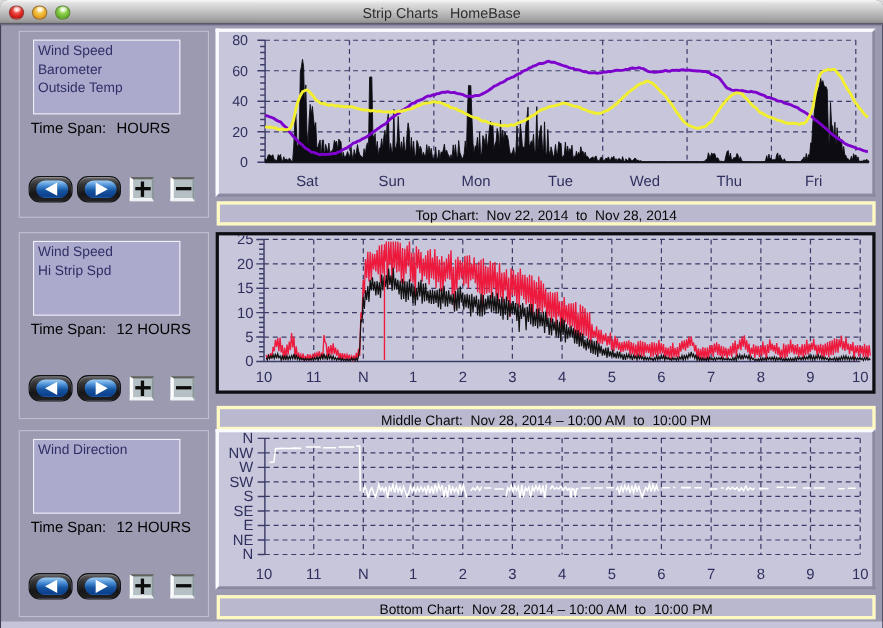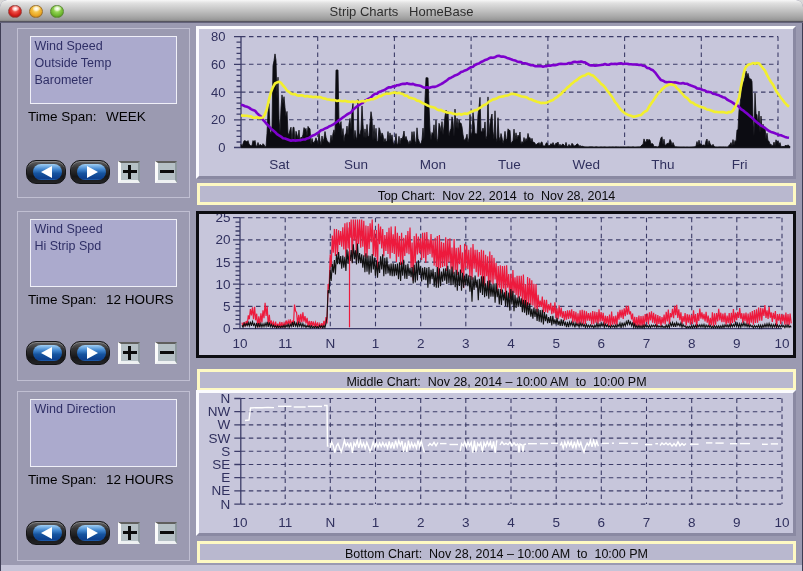--- a/index.html
+++ b/index.html
@@ -9,21 +9,21 @@
 #tbar:after { content:""; position:absolute; left:0; top:22px; width:803px; height:1px; background:#63627a; }
 .light { position:absolute; top:4.5px; width:13.5px; height:13.5px; border-radius:50%; }
 .light:after { content:""; position:absolute; left:2.7px; top:0.8px; width:7px; height:4.5px; border-radius:50%;
   background:radial-gradient(rgba(255,255,255,0.95), rgba(255,255,255,0)); }
 #ttl { position:absolute; width:100%; text-align:center; top:4px; font-size:13px; font-weight:normal; color:#2e2e2e; }
 #red { left:8px; background:radial-gradient(circle at 50% 30%, #ffb9b2 8%, #ec5048 30%, #d7201c 60%, #8c0f0c 95%); border:1px solid #97423e;}
 #yel { left:29px; background:radial-gradient(circle at 50% 30%, #ffeab0 8%, #f3c245 35%, #e9a523 65%, #9c6410 95%); border:1px solid #9a7030;}
 #grn { left:50px; background:radial-gradient(circle at 50% 30%, #d3f3a9 8%, #8ed04e 35%, #6cb52e 65%, #3f7413 95%); border:1px solid #5d8a38;}
 #win > .edge { position:absolute; background:#3e3d54; }
 .gbox { position:absolute; left:17px; width:173px; height:170px; border:1px solid #c0bfd2; }
-.lbox { position:absolute; left:12px; top:7px; width:147px; height:68px; background:#abaacd; border:1.5px solid #f0f0f8; padding:1px 0 0 3.5px; }
+.lbox { position:absolute; left:12px; top:7px; width:134px; height:68px; background:#abaacd; border:1.5px solid #f0f0f8; padding:1px 0 0 3.5px; }
 .li { font-size:12.5px; line-height:17px; color:#2f2f66; }
 .tspan { position:absolute; left:10px; top:79.5px; font-size:13.5px; color:#000000; }
 .tl { } .tv { position:absolute; left:78px; width:120px; }
 .brow { position:absolute; left:0; width:173px; height:26px; }
 .abtn { position:absolute; top:0; width:40px; height:24px; border-radius:10px;
   background:linear-gradient(#626264, #353537 30%, #161618 70%, #242426); border:1px solid #141416; box-shadow:inset 0 1px 0 rgba(255,255,255,0.25); }
 .bl { position:absolute; left:6px; top:3px; width:29px; height:16px; border-radius:8px;
   background:linear-gradient(#9ccbf2 2%, #4489d2 32%, #16549f 58%, #0c3f8d 90%, #2261b0); }
 .tri { position:absolute; top:5px; width:0; height:0; border-top:6.5px solid transparent; border-bottom:6.5px solid transparent; }
 .tl- { left:14px; border-right:11px solid #fff; }
@@ -47,24 +47,24 @@
   <div id="tbar">
       <div id="ttl">Strip Charts&nbsp;&nbsp;&nbsp;HomeBase</div>
     <div class="light" id="red"></div>
       <div class="light" id="yel"></div>
       <div class="light" id="grn"></div>
   </div>
 
 <div class="gbox" style="top:28px;">
   <div class="lbox">
         <div class="li">Wind Speed</div>
+        <div class="li">Barometer</div>
         <div class="li">Outside Temp</div>
-        <div class="li">Barometer</div>
       </div>
-  <div class="tspan"><span class="tl">Time Span:</span><span class="tv">WEEK</span></div>
+  <div class="tspan"><span class="tl">Time Span:</span><span class="tv">HOURS</span></div>
   <div class="brow" style="top:131px;">
     <div class="abtn" style="left:8px;">
           <div class="bl"></div>
           <div class="tri tl-"></div>
         </div>
     <div class="abtn" style="left:52px;">
           <div class="bl"></div>
           <div class="tri tr-"></div>
         </div>
     <div class="sqbtn" style="left:100px;">

